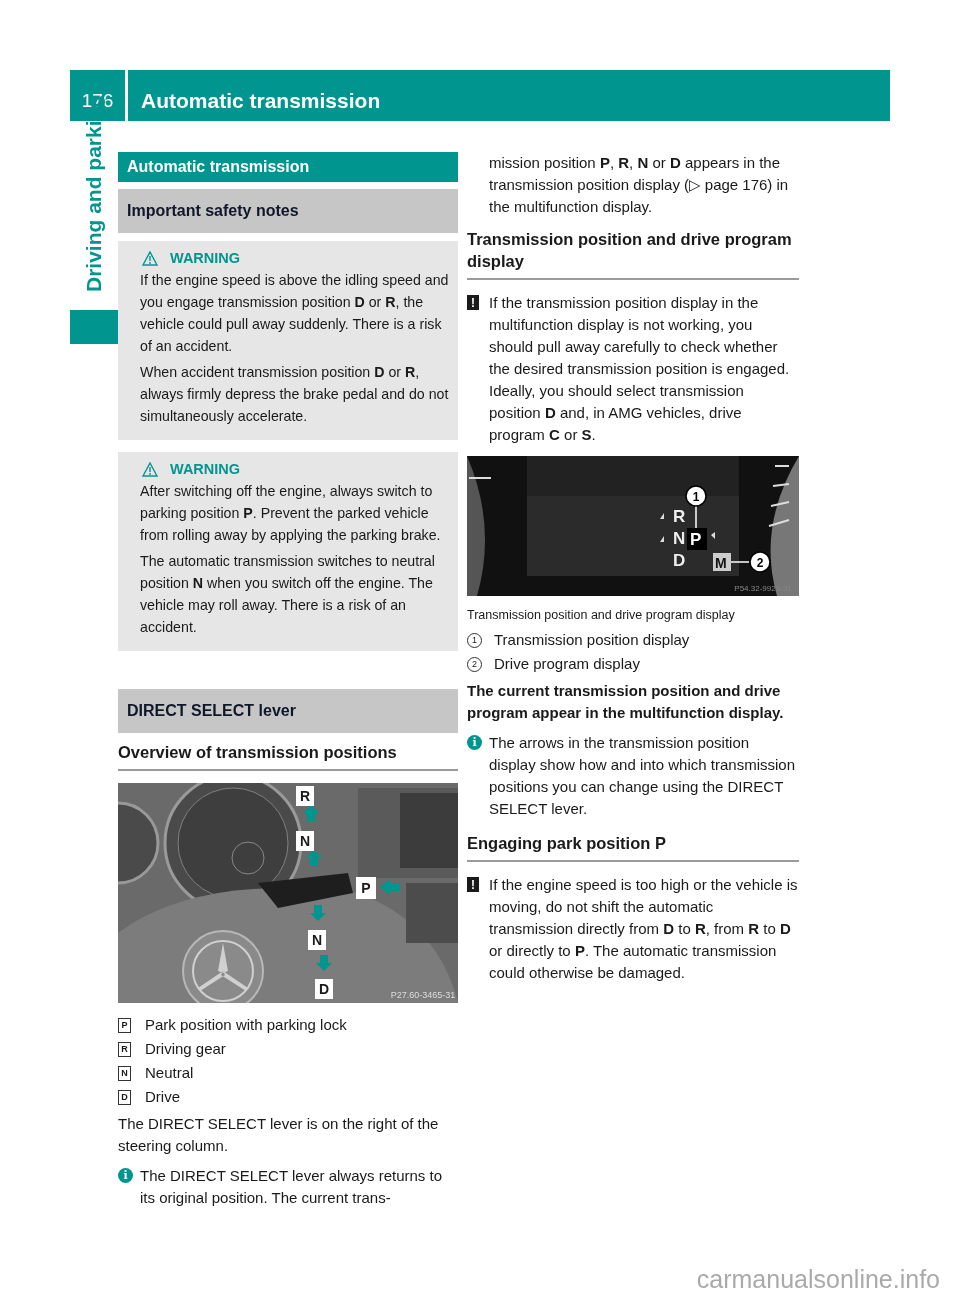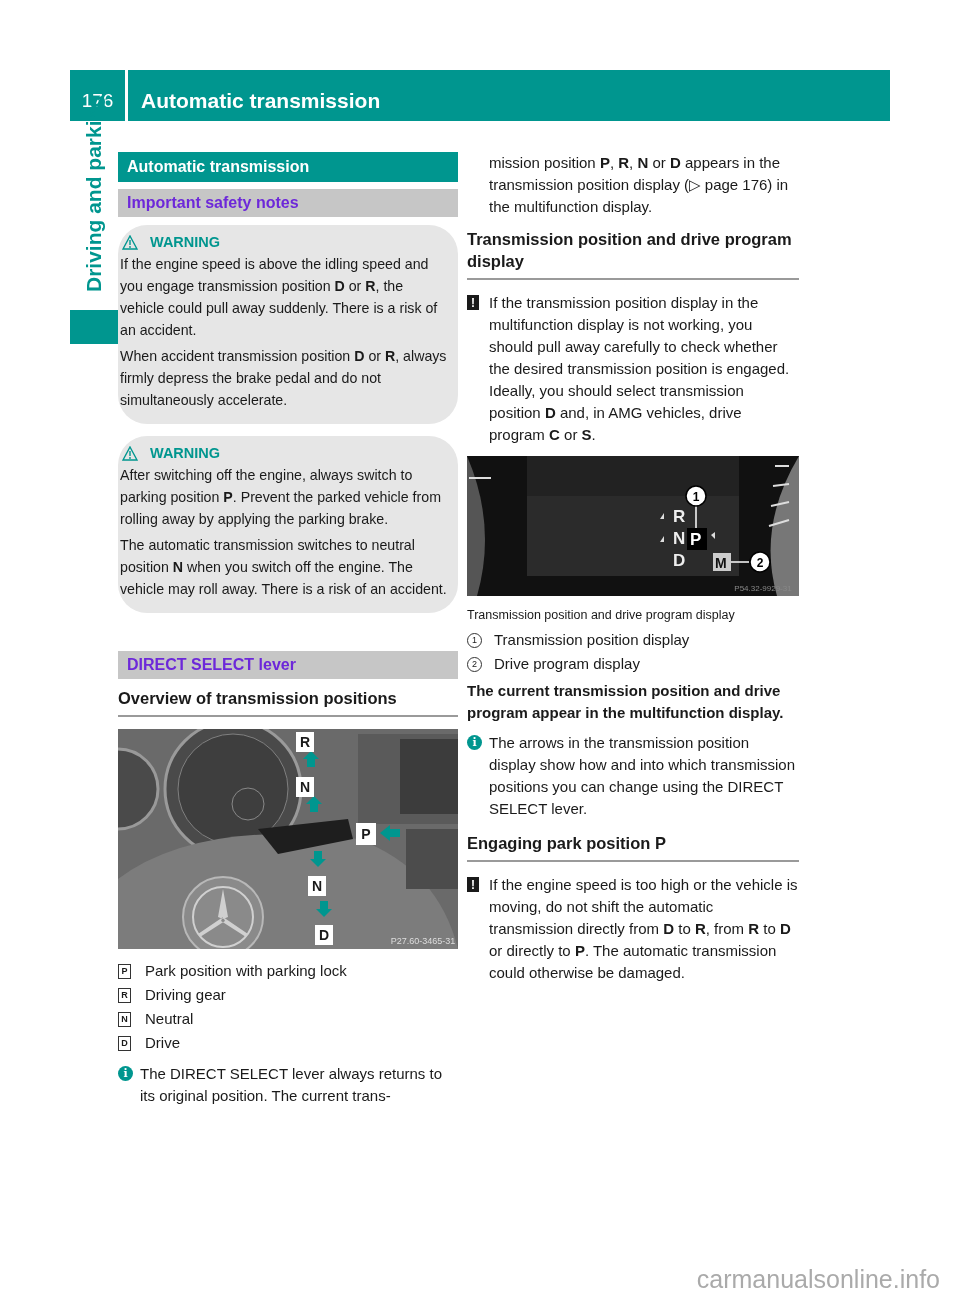--- a/index.html
+++ b/index.html
@@ -12,22 +12,22 @@
              color:#fff; font-weight:bold; font-size:21px; display:flex; align-items:center; padding-left:13px; padding-top:10px; box-sizing:border-box; }
   .side-label { position:absolute; left:82px; top:292px; transform-origin:left top; transform:rotate(-90deg);
                 color:#00968f; font-weight:bold; font-size:21px; white-space:nowrap; }
   .side-block { position:absolute; left:70px; top:310px; width:55px; height:34px; background:#00968f; }
 
   .col { position:absolute; width:338px; font-size:15px; line-height:22px; }
   .col-left { left:118px; top:152px; width:340px; }
   .col-right { left:467px; top:152px; width:332px; }
 
   .sec-teal { background:#00968f; color:#fff; font-weight:bold; font-size:16px; padding:4px 9px; height:22px; line-height:22px; margin-bottom:7px; }
-  .sec-grey { background:#c6c6c6; color:#6d28d9; font-weight:bold; font-size:16px; padding:4px 9px; height:20px; line-height:20px; margin-bottom:8px; }
-  .warn { background:#e6e6e6; padding:6px 9px 9px 2px; font-size:14.2px; line-height:22px; margin-bottom:12px;border-radius:29px; }
+  .sec-grey { background:#c6c6c6; color:#0f172a; font-weight:bold; font-size:16px; padding:12px 9px; height:20px; line-height:20px; margin-bottom:8px; }
+  .warn { background:#e6e6e6; padding:6px 9px 9px 22px; font-size:14.2px; line-height:22px; margin-bottom:12px; }
   .warn-head { display:flex; align-items:center; color:#00968f; font-weight:bold; font-size:14.5px; margin-bottom:0px; }
   .warn-head svg { margin-right:12px; margin-left:2px; }
   .warn p { margin:0 0 4px 0; }
   .h3 { font-weight:bold; font-size:16.5px; line-height:22px; padding-bottom:6px; border-bottom:2px solid #9a9a9a; margin-bottom:12px; }
   p { margin:0 0 4px 0; }
   .indent { padding-left:22px; position:relative; }
   .indent .mk { position:absolute; left:0; top:3px; }
   .legend-row { display:flex; align-items:center; height:24px; }
   .keycap { display:inline-flex; width:11px; height:13px; border:1px solid #333; font-size:9px; font-weight:bold; align-items:center; justify-content:center; margin-right:14px; line-height:1; }
   .num-circle { display:inline-flex; width:13px; height:13px; border:1px solid #333; border-radius:50%; font-size:9px; align-items:center; justify-content:center; margin-right:12px; }
@@ -120,20 +120,21 @@
       </div>
     <div class="legend-row">
         <span class="keycap">N</span>
         <span>Neutral</span>
       </div>
     <div class="legend-row">
         <span class="keycap">D</span>
         <span>Drive</span>
       </div>
   </div>
+  <p style="margin-top:4px;">The DIRECT SELECT lever is on the right of the steering column.</p>
   <p class="indent" style="margin-top:8px;">
     <span class="mk info-ico">i</span>
     <span>The DIRECT SELECT lever always returns to its original position. The current trans-</span>
   </p>
 </div>
 
 <div class="col col-right">
   <p class="indent" style="margin-bottom:10px;"><span>mission position </span><b>P</b><span>, </span><b>R</b><span>, </span><b>N</b><span> or </span><b>D</b><span> appears in the transmission position display (</span><span>▷</span><span> page 176) in the multifunction display.</span></p>
 
   <div class="h3">Transmission position and drive program display</div>

